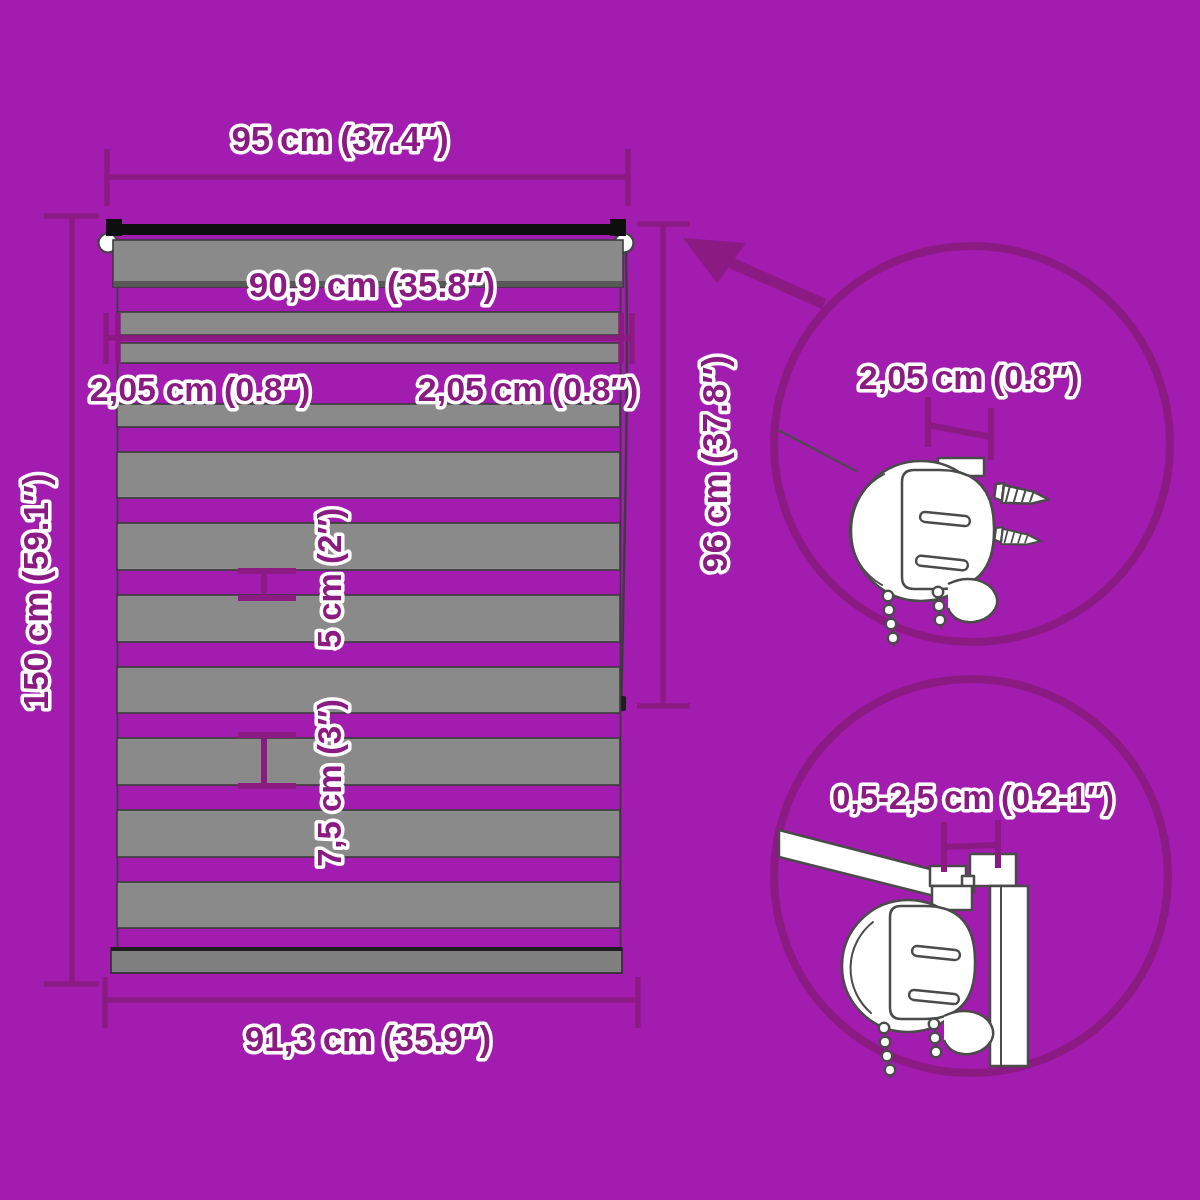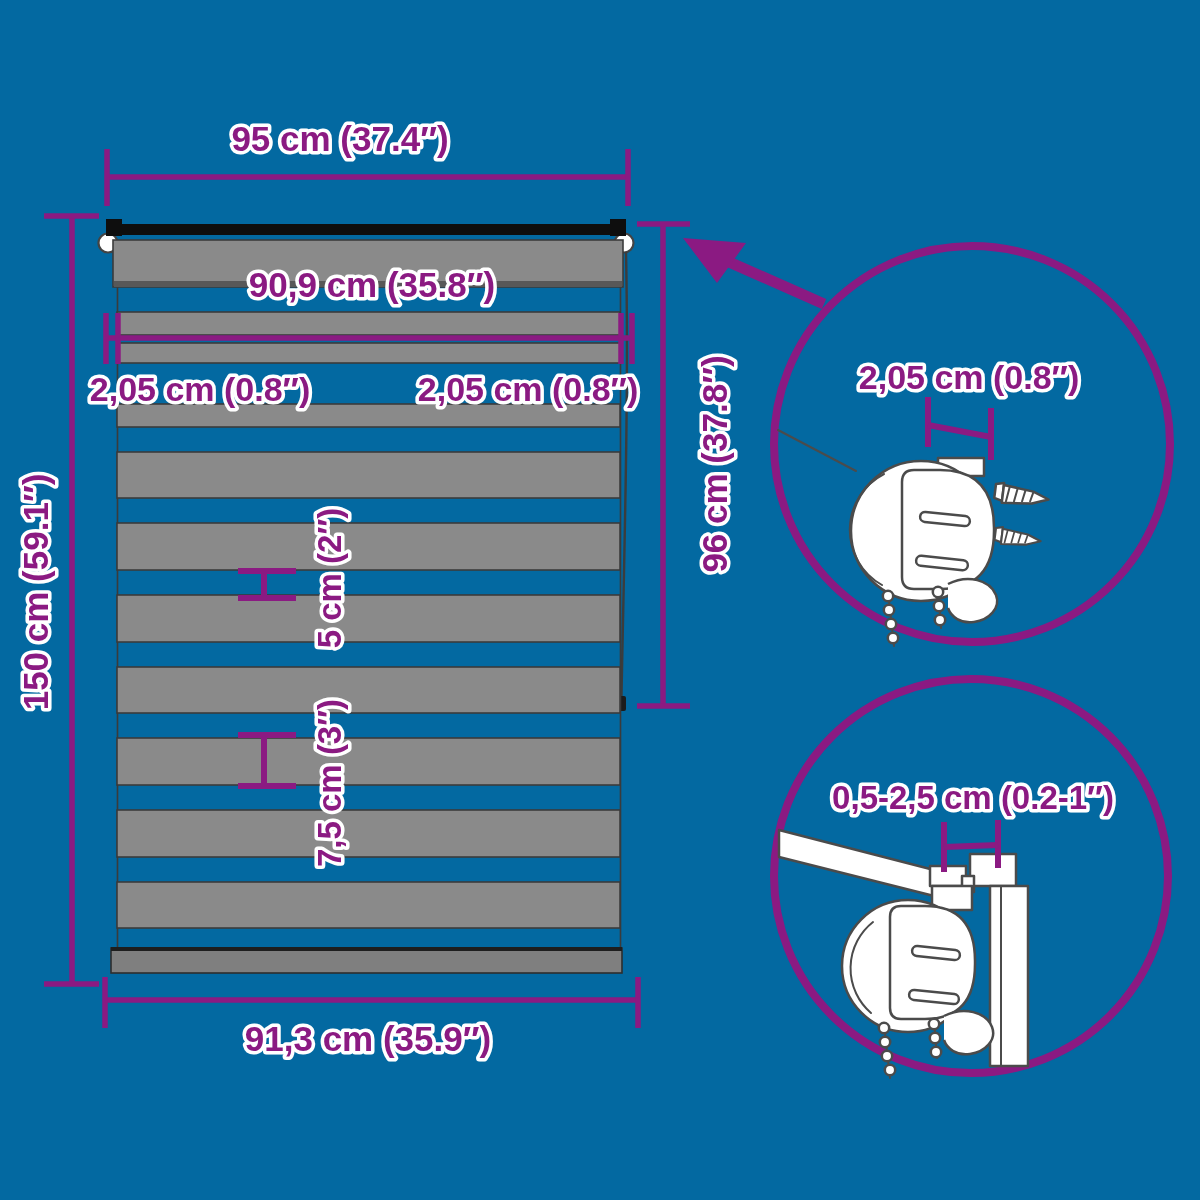--- a/index.html
+++ b/index.html
@@ -1,16 +1,16 @@
 <!DOCTYPE html>
 <html><head>
 <meta charset="utf-8">
 <style>
   html,body{margin:0;padding:0;background:#ffffff;}
-  .canvas{position:relative;width:1200px;height:1200px;background:#0369a1;overflow:hidden;
+  .canvas{position:relative;width:1200px;height:1200px;background:#a21caf;overflow:hidden;
           font-family:"Liberation Sans","DejaVu Sans",sans-serif;}
   svg{display:block;}
   
   .dimline{stroke:#8B1A82;stroke-width:5.5;fill:none;stroke-linecap:butt;}
   .mk{stroke:#8B1A82;stroke-width:6;fill:none;stroke-linecap:butt;}
   .circle-outline{fill:none;stroke:#8B1A82;stroke-width:8;}
   .arrowline{stroke:#8B1A82;stroke-width:11;fill:none;}
   .arrowhead{fill:#8B1A82;stroke:none;}
   
   .lbl{font-family:"Liberation Sans","DejaVu Sans",sans-serif;font-weight:bold;fill:#8B1A82;

